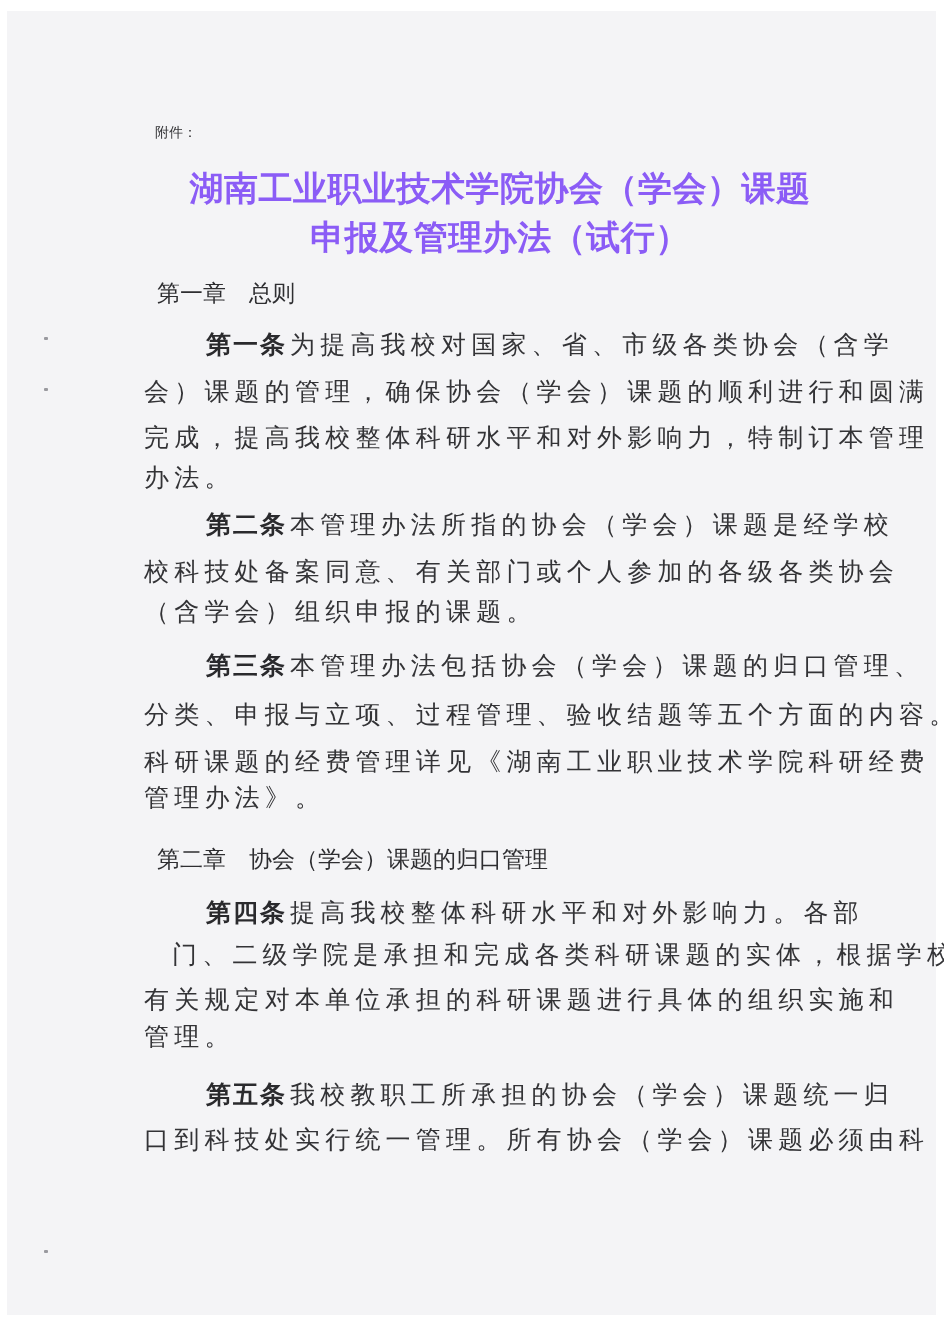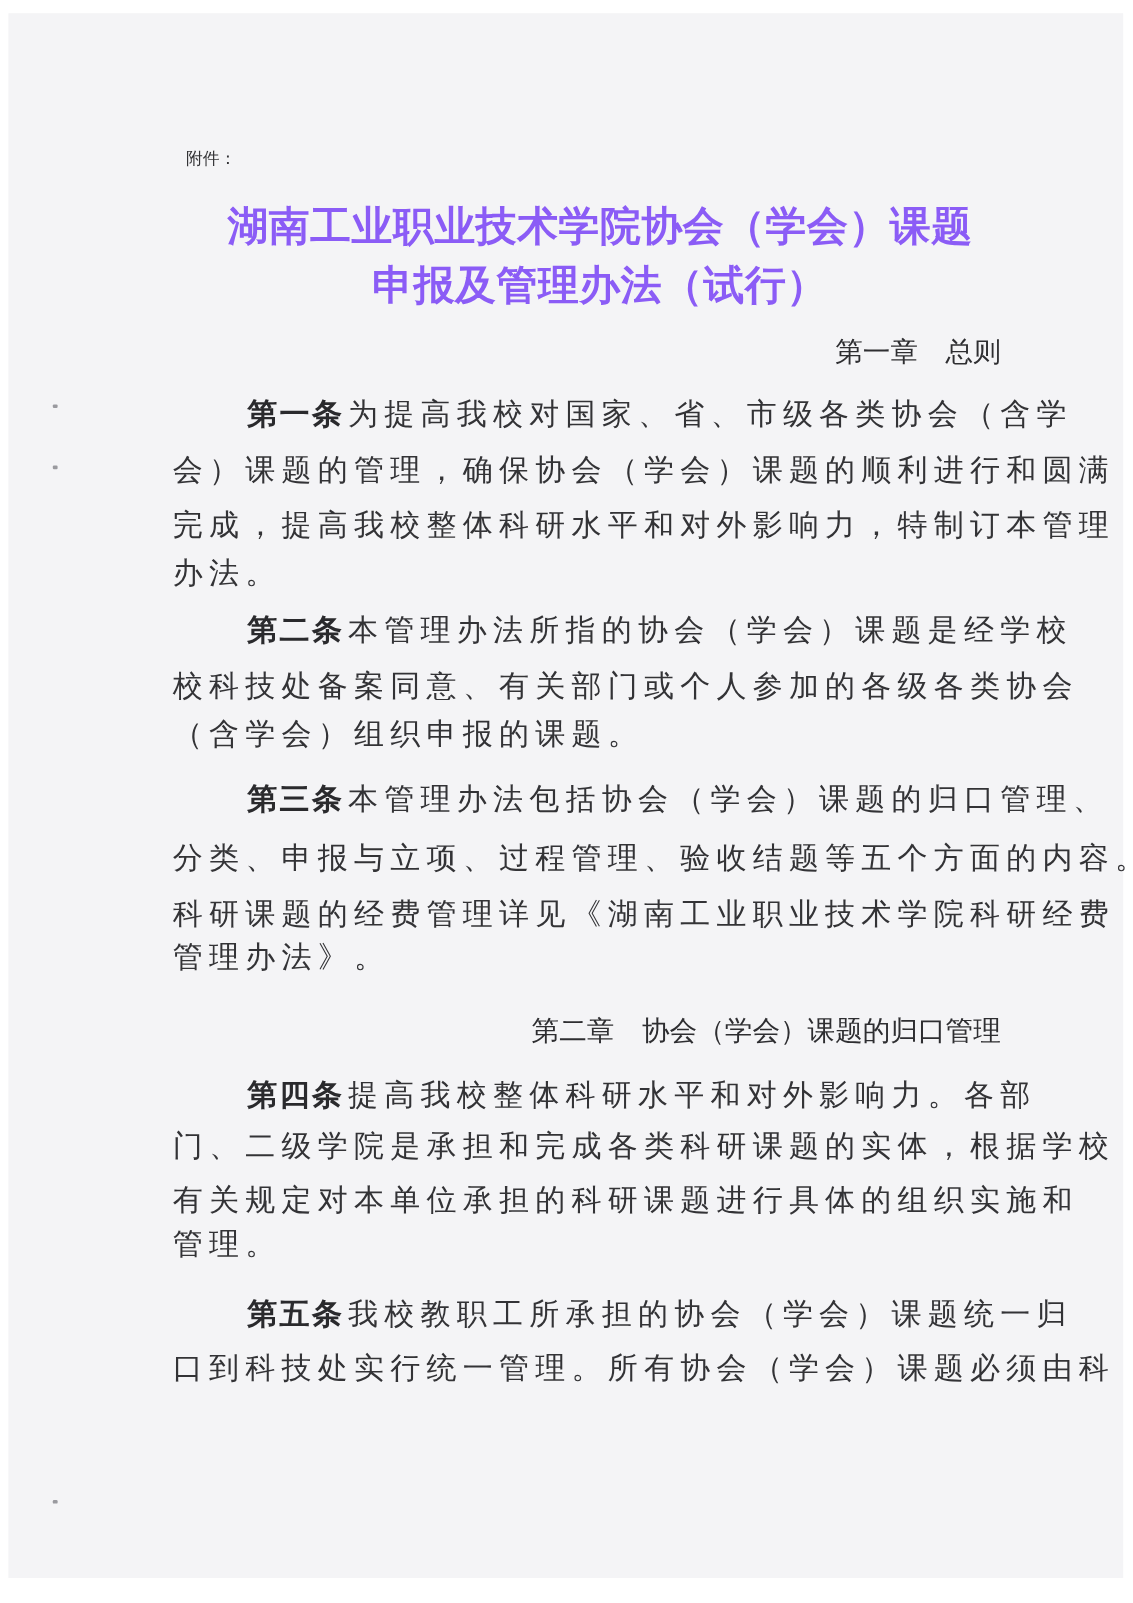--- a/index.html
+++ b/index.html
@@ -48,23 +48,23 @@
     font-weight: bold;
     font-size: 34px;
     color: #8b5cf6;
     letter-spacing: 0.5px;
     white-space: nowrap;
   }
   .doc-title.l1 { top: 166px; }
   .doc-title.l2 { top: 215px; }
   .chapter {
     position: absolute;
-    left: 134px;
+    left: 157px;
     width: 700px;
-    text-align: right;
+    text-align: left;
     font-family: "DejaVu Sans", "Liberation Sans", sans-serif;
     font-size: 23px;
     color: #2e2e31;
     white-space: pre;
   }
   .line {
     position: absolute;
     left: 144px;
     width: 680px;
     font-size: 25px;
@@ -107,18 +107,18 @@
 <div class="line" style="top:597px;">（含学会）组织申报的课题。</div>
 
 <div class="line indent" style="top:651px;"><span class="article-no">第三条</span><span>本管理办法包括协会（学会）课题的归口管理、</span></div>
 <div class="line" style="top:700px;">分类、申报与立项、过程管理、验收结题等五个方面的内容。</div>
 <div class="line" style="top:747px;">科研课题的经费管理详见《湖南工业职业技术学院科研经费</div>
 <div class="line" style="top:783px;">管理办法》。</div>
 
 <div class="chapter" style="top:844px;">第二章　协会（学会）课题的归口管理</div>
 
 <div class="line indent" style="top:898px;"><span class="article-no">第四条</span><span>提高我校整体科研水平和对外影响力。各部</span></div>
-<div class="line" style="top:940px;">门、二级学院是承担和完成各类科研课题的实体，根据学校</div>
+<div class="line" style="top:940px;margin-left:28px;">门、二级学院是承担和完成各类科研课题的实体，根据学校</div>
 <div class="line" style="top:985px;">有关规定对本单位承担的科研课题进行具体的组织实施和</div>
 <div class="line" style="top:1022px;">管理。</div>
 
 <div class="line indent" style="top:1080px;"><span class="article-no">第五条</span><span>我校教职工所承担的协会（学会）课题统一归</span></div>
 <div class="line" style="top:1125px;">口到科技处实行统一管理。所有协会（学会）课题必须由科</div>
 
 </body></html>

